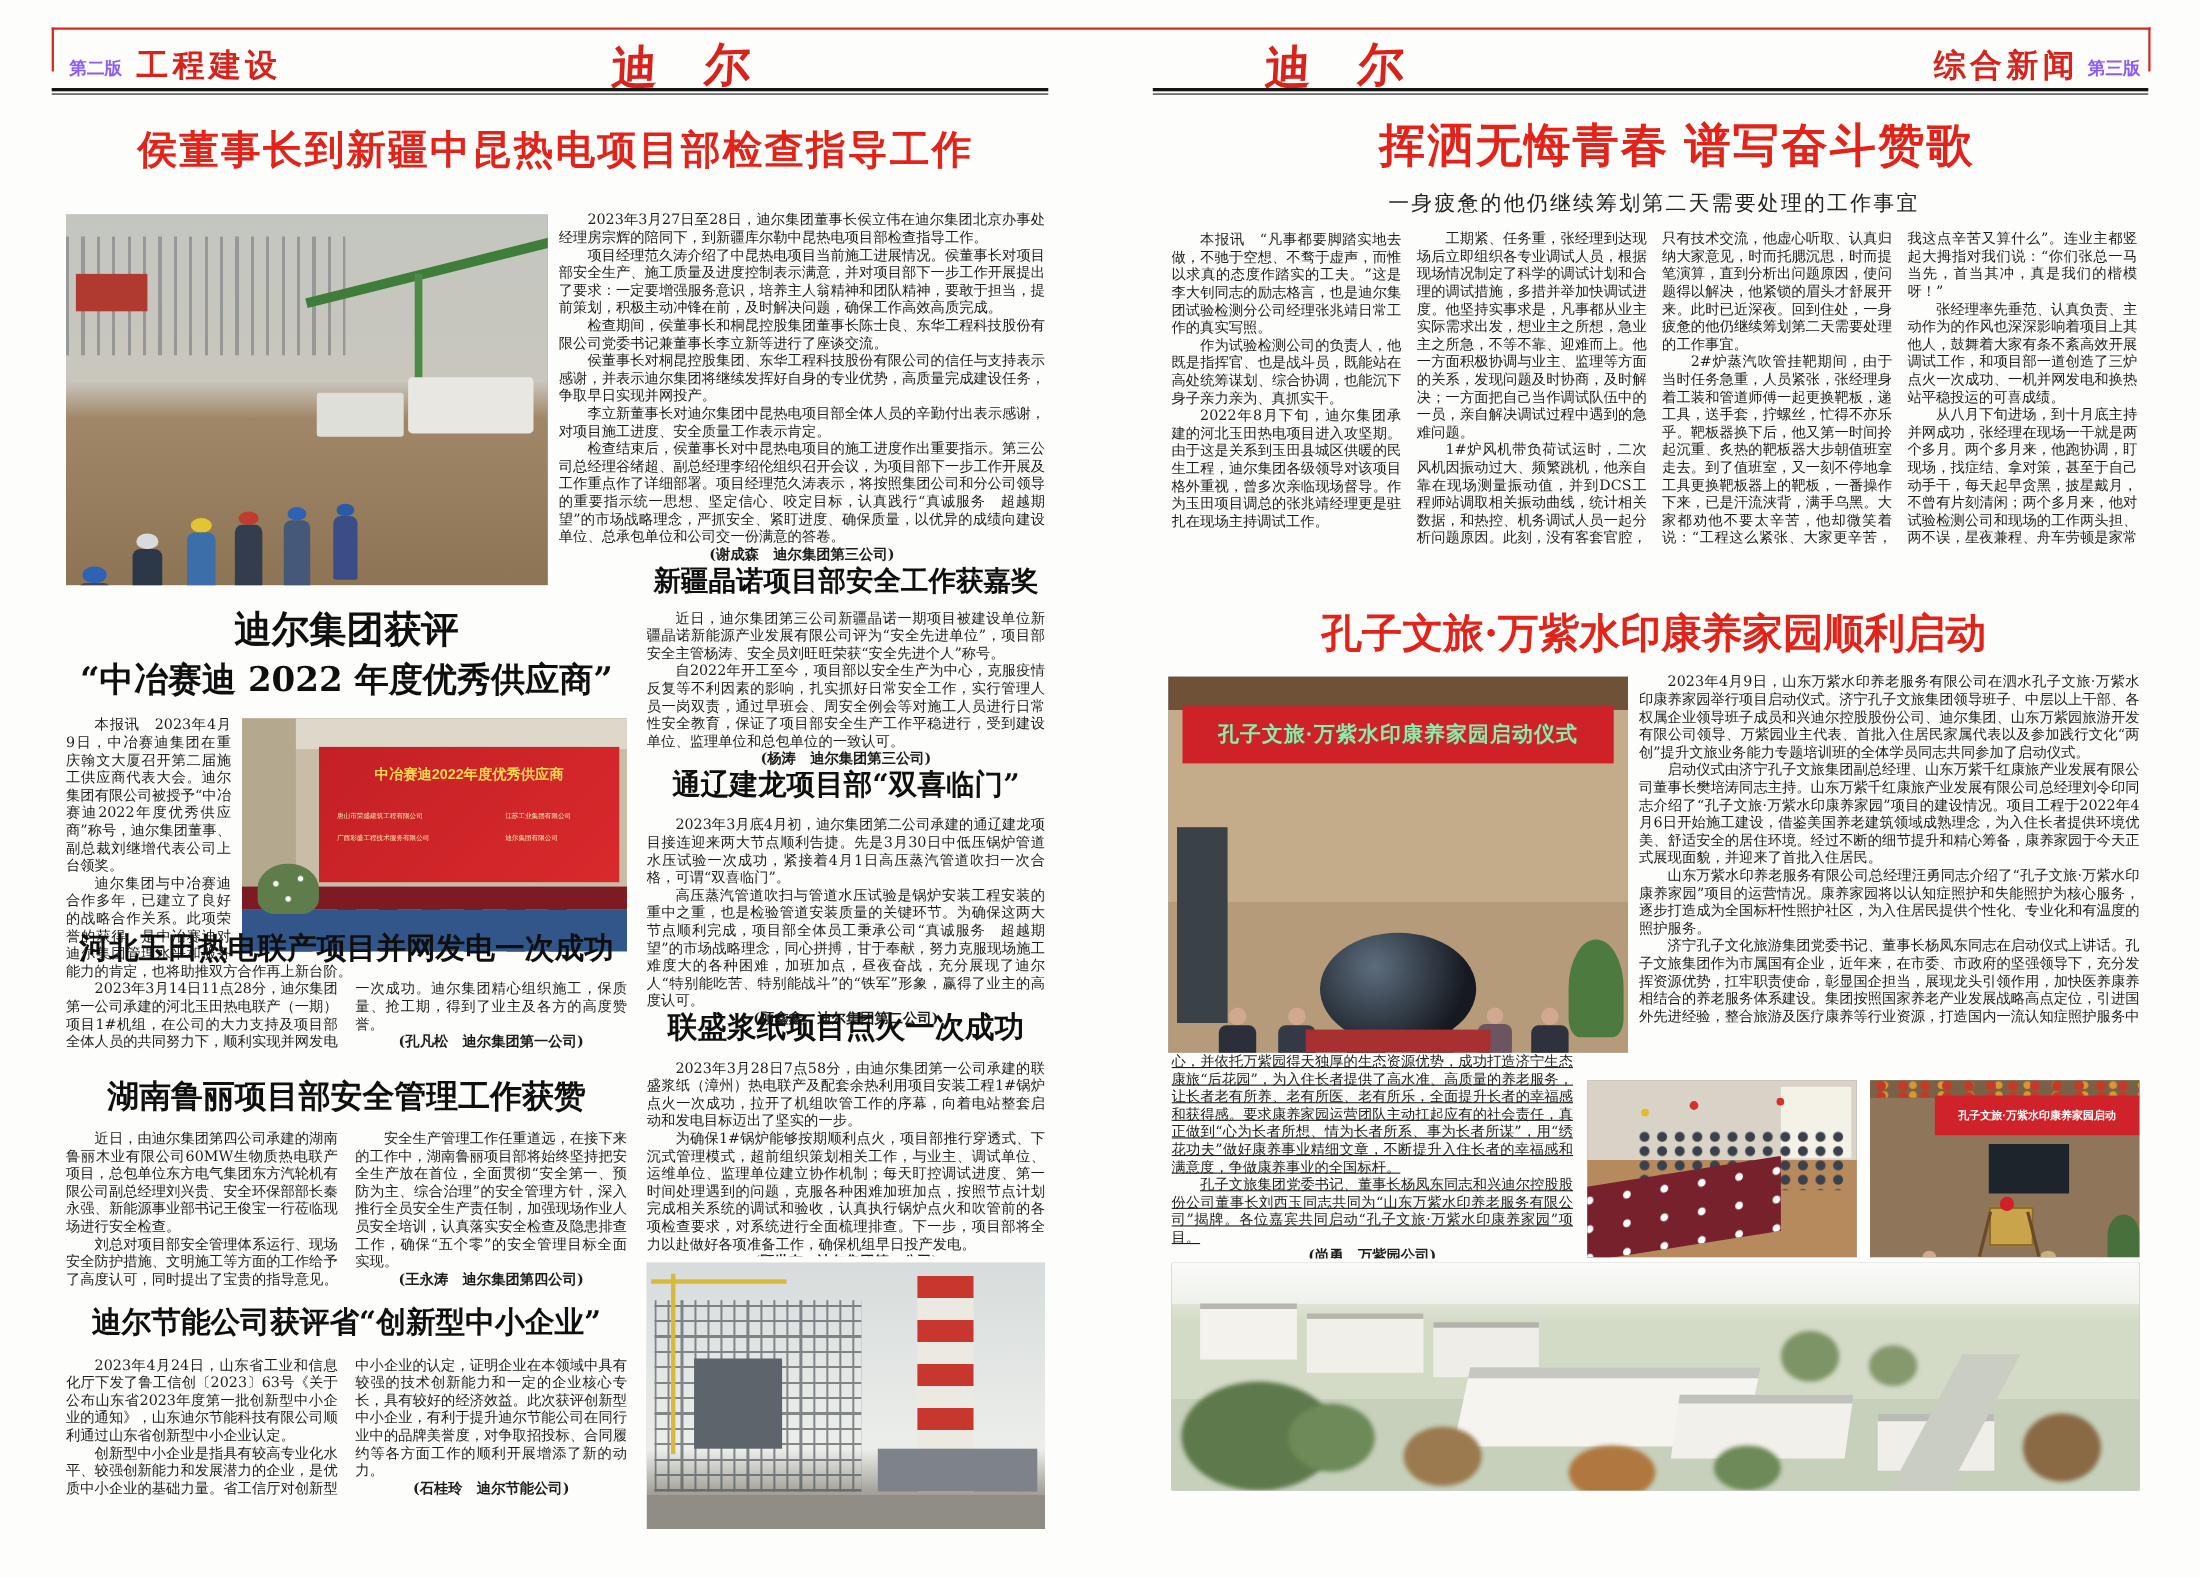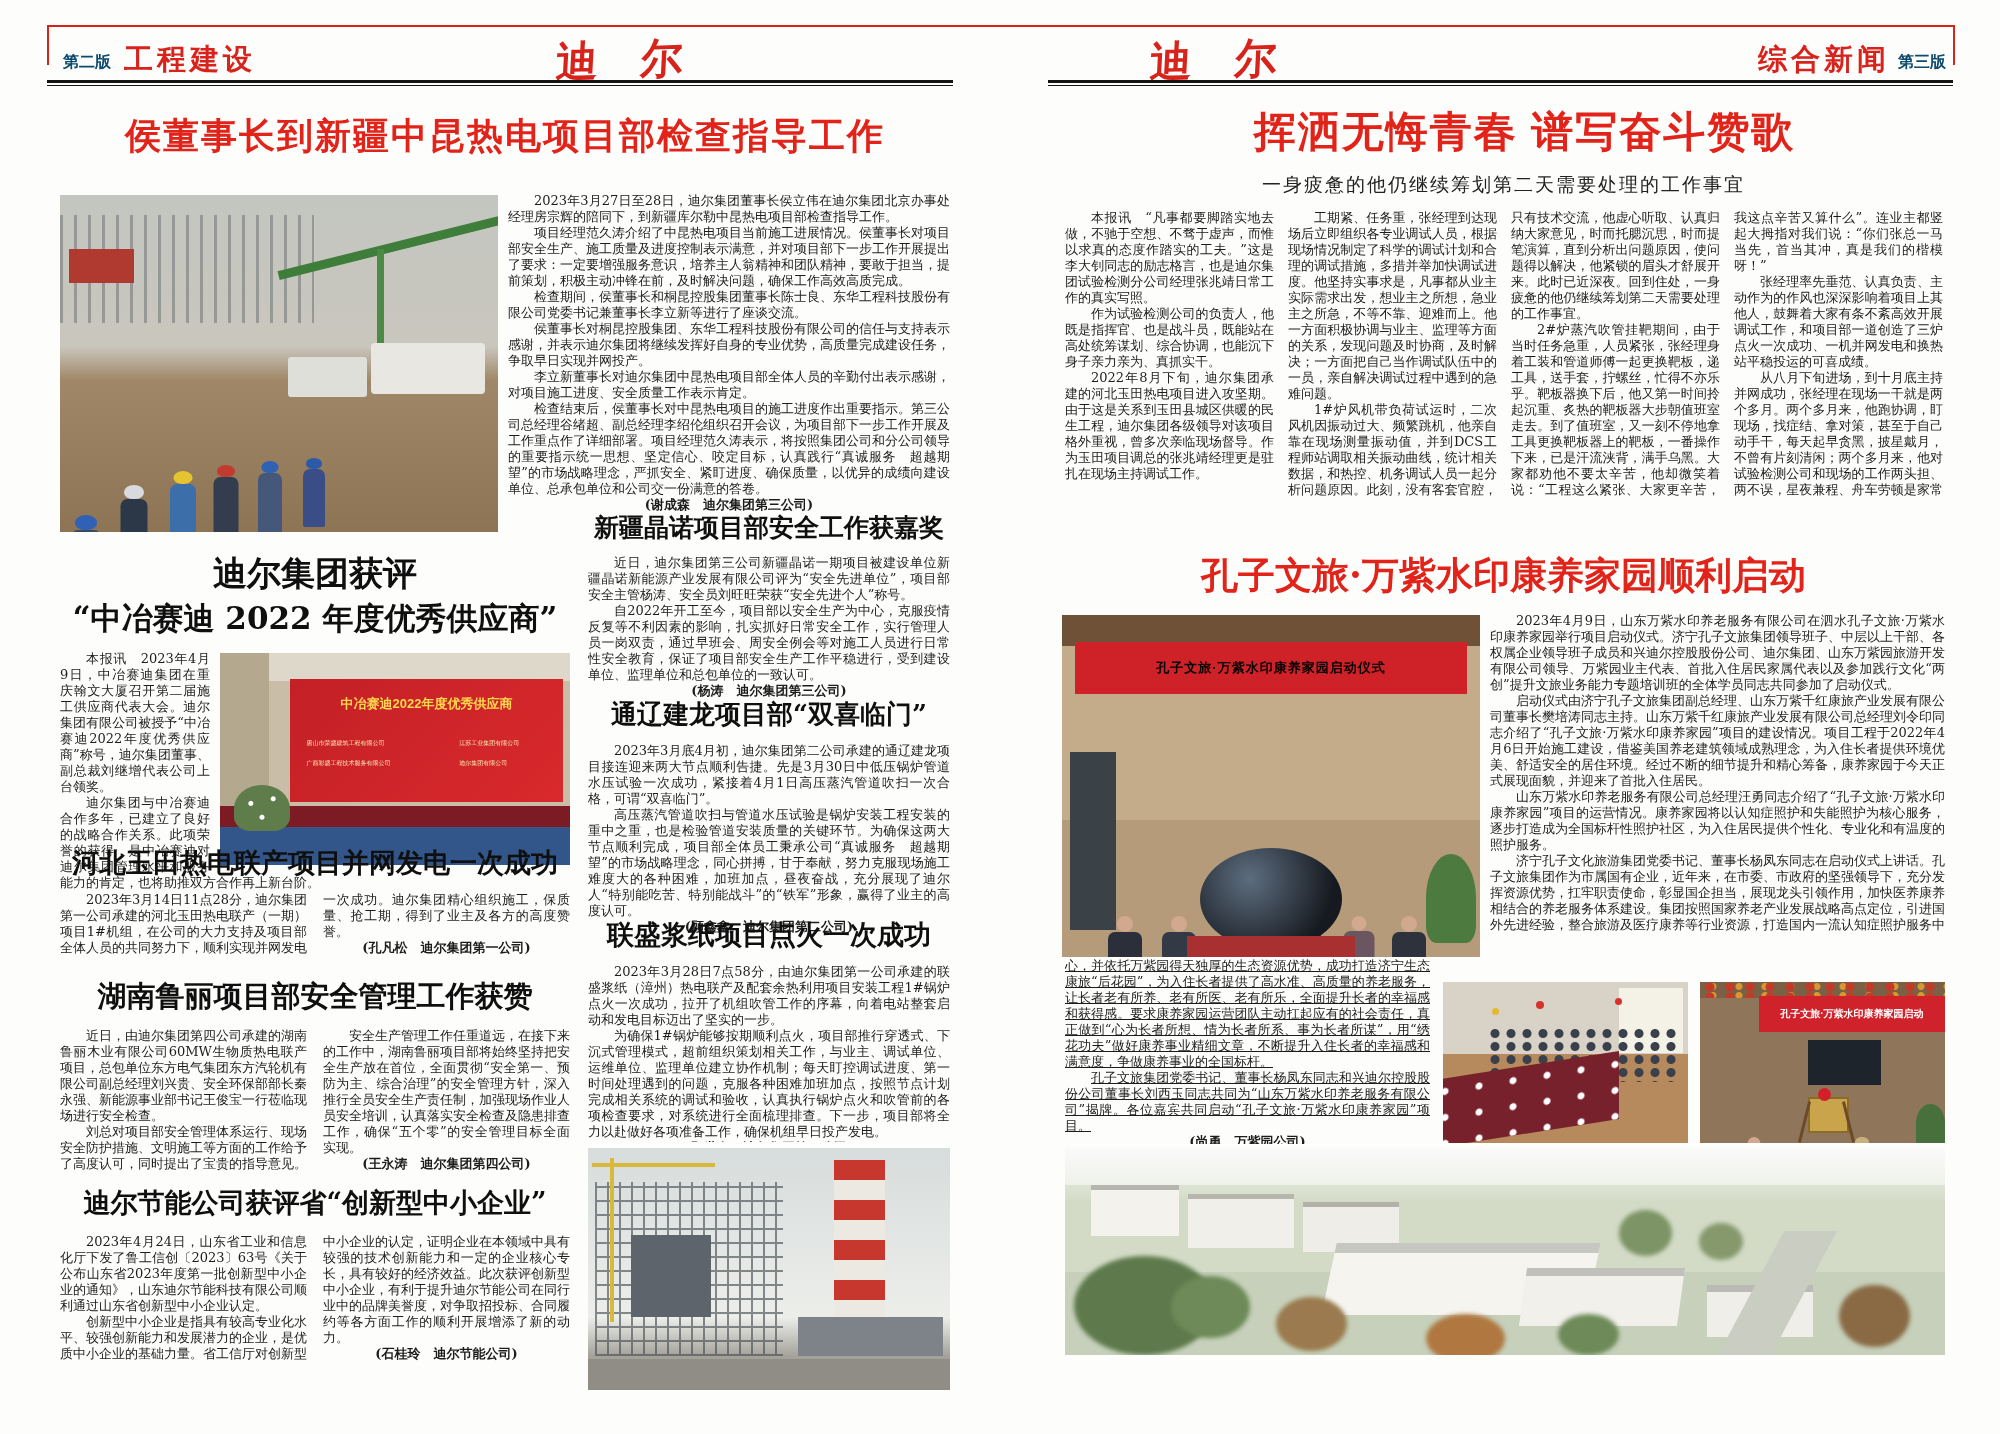--- a/index.html
+++ b/index.html
@@ -3,21 +3,21 @@
 <meta charset="utf-8">
 <style>
   html,body{margin:0;padding:0;}
   body{width:2000px;height:1434px;background:#fdfdfb;position:relative;overflow:hidden;
        font-family:"DejaVu Serif","Liberation Serif",serif;color:#1c1c1c;}
   .abs{position:absolute;}
   
   .trim-h{height:2px;background:#d8231d;}
   .trim-v{width:2px;background:#d8231d;}
   
-  .pageno{font-family:"Liberation Sans",sans-serif;font-weight:bold;font-size:16px;color:#0c4a6e;}
+  .pageno{font-family:"Liberation Sans",sans-serif;font-weight:bold;font-size:16px;color:#8b5cf6;}
   .section-title{font-family:"Liberation Sans",sans-serif;font-weight:bold;font-size:29px;color:#d8231d;letter-spacing:4px;}
   .logo{font-weight:bold;font-size:42px;color:#d8231d;letter-spacing:14px;transform:rotate(-2deg) skewX(-5deg);}
   .rule-thick{height:3px;background:#151515;}
   .rule-thin{height:1px;background:#151515;}
   
   .main-head{font-family:"Liberation Sans",sans-serif;font-weight:bold;color:#e2231a;text-align:center;letter-spacing:2px;}
   .serif-head{font-weight:bold;color:#0f0f0f;text-align:center;line-height:1.25;}
   .sub-kai{font-size:19px;color:#222;text-align:center;letter-spacing:2px;}
   
   .body-col{font-size:13px;line-height:16px;text-align:justify;overflow:hidden;}
@@ -246,21 +246,21 @@
       <p>张经理率先垂范、认真负责、主动作为的作风也深深影响着项目上其他人，鼓舞着大家有条不紊高效开展调试工作，和项目部一道创造了三炉点火一次成功、一机并网发电和换热站平稳投运的可喜成绩。</p>
       <p>从八月下旬进场，到十月底主持并网成功，张经理在现场一干就是两个多月。两个多月来，他跑协调，盯现场，找症结、拿对策，甚至于自己动手干，每天起早贪黑，披星戴月，不曾有片刻清闲；两个多月来，他对试验检测公司和现场的工作两头担、两不误，星夜兼程、舟车劳顿是家常便饭；两个多月来，他一心扑在工作上，和工人师傅们吃住在一起、奋战在一起，业务繁忙的他没吃过一顿安生饭，没睡过一个囫囵觉。然而面对这一切，张经理却从无怨言。</p>
     </div>
 </div>
 
 <div class="abs serif-head" style="left:1062px;top:552px;width:883px;font-size:37px;color:#e2231a;">孔子文旅·万紫水印康养家园顺利启动</div>
 
 <div class="photo" style="left:1062px;top:615px;width:418px;height:342px;">
   <div style="inset:0;background:linear-gradient(180deg,#6e5136 0 9%,#c4ac8a 9% 60%,#b59b79 60% 100%);"></div>
   <div style="left:3%;top:8%;width:94%;height:15%;background:#cf2128;display:flex;align-items:center;justify-content:center;position:absolute;">
-    <span style="position:relative;color:#000000;font-weight:bold;font-size:13px;font-family:'Liberation Sans',sans-serif;letter-spacing:1px;">孔子文旅·万紫水印康养家园启动仪式</span>
+    <span style="position:relative;color:#86efac;font-weight:bold;font-size:19px;font-family:'Liberation Sans',sans-serif;letter-spacing:1px;">孔子文旅·万紫水印康养家园启动仪式</span>
   </div>
   <div style="left:2%;bottom:8%;width:11%;height:52%;background:#3b4247;"></div>
   <div class="person" style="left:15%;bottom:12%;">
       <div class="hat" style="width:16px;height:16px;background:#d2a88e;border-radius:50%;"></div>
       <div class="coat" style="top:16px;width:34px;height:105px;background:#2a2f3a;"></div>
     </div>
   <div class="person" style="left:28%;bottom:12%;">
       <div class="hat" style="width:16px;height:16px;background:#d2a88e;border-radius:50%;"></div>
       <div class="coat" style="top:16px;width:34px;height:108px;background:#343946;"></div>
     </div>

